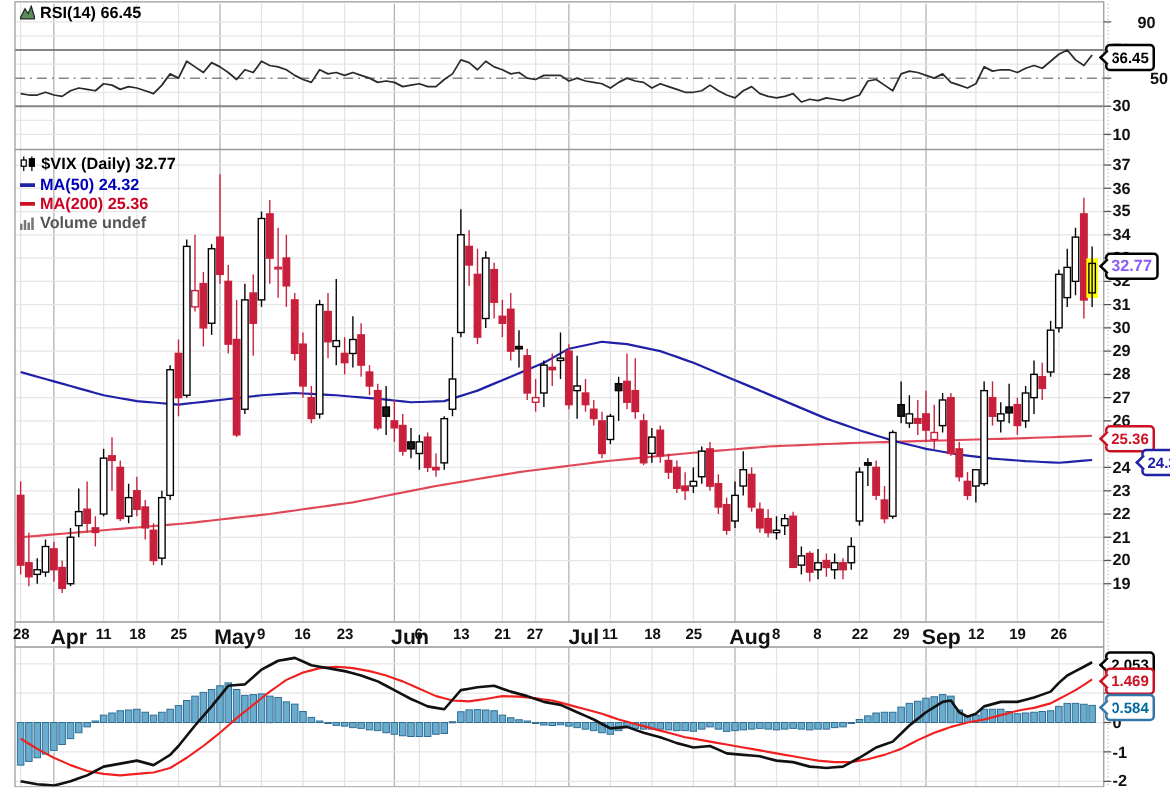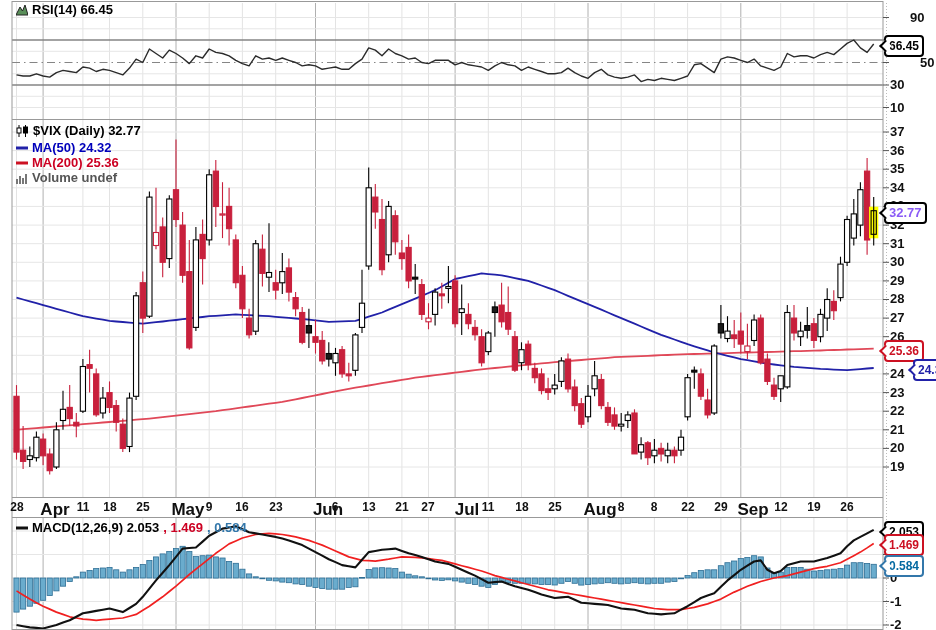--- a/index.html
+++ b/index.html
@@ -579,30 +579,20 @@
       <svg width="12" height="11">
           <rect x="0" y="6" width="2" height="5" fill="#777"></rect>
           <rect x="3" y="3" width="2" height="8" fill="#777"></rect>
           <rect x="6" y="5" width="2" height="6" fill="#777"></rect>
           <rect x="9" y="1" width="2" height="10" fill="#777"></rect>
         </svg>
     </span>
     <span>Volume undef</span>
   </div>
 
-  <div class="legend" style="left:16px;top:521px;color:#000;">
-    <span class="ico">
-        <svg width="12" height="6">
-          <line x1="0" y1="3" x2="12" y2="3" stroke="#111" stroke-width="3"></line>
-        </svg>
-      </span>
-    <span>MACD(12,26,9) 2.053</span>
-      <span style="color:#cc0022;">, 1.469</span>
-      <span style="color:#3377aa;">, 0.584</span>
-  </div>
 
   <div class="callout" id="co-rsi" style="border-color: rgb(0, 0, 0); color: rgb(0, 0, 0); top: 35px;">66.45</div>
   <div class="callout" id="co-price" style="border-color: rgb(0, 0, 0); color: #8b5cf6; font-size: 13px; top: 202px;">32.77</div>
   <div class="callout" id="co-ma200" style="border-color: rgb(204, 17, 34); color: rgb(204, 17, 34); top: 340px;">25.36</div>
   <div class="callout" id="co-ma50" style="border-color: rgb(33, 33, 168); color: rgb(33, 33, 168); top: 359px; margin-left: 29px;">24.32</div>
   <div class="callout" id="co-macd" style="border-color: rgb(0, 0, 0); color: rgb(0, 0, 0); top: 521px;">2.053</div>
   <div class="callout" id="co-signal" style="border-color: rgb(204, 17, 34); color: rgb(204, 17, 34); top: 534px;">1.469</div>
   <div class="callout" id="co-hist" style="border-color: rgb(51, 119, 170); color: #0369a1; top: 555px;">0.584</div>
 
   <div id="labels">

